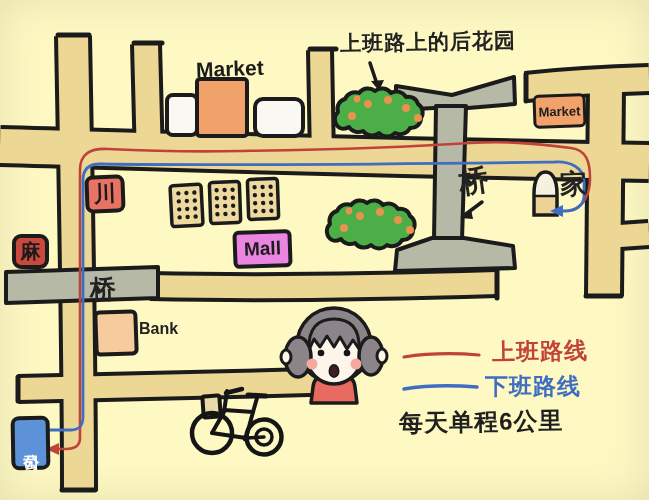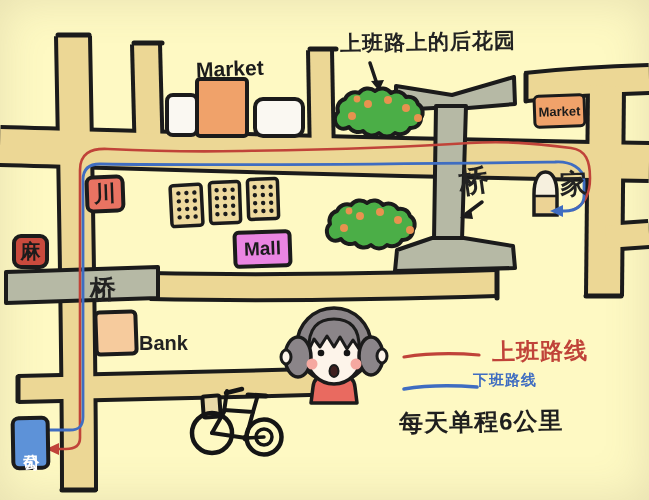--- a/index.html
+++ b/index.html
@@ -20,26 +20,26 @@
     box-sizing:border-box;white-space:nowrap;
   }
   .sign-market-top{left:196px;top:57px;font-size:21px;transform:rotate(-2deg);border:none;background:none;}
   .bldg-market-right{left:533px;top:94px;width:53px;height:34px;background:#f0a26a;font-size:13px;transform:rotate(-2deg);}
   .bldg-mall{left:233px;top:230px;width:59px;height:38px;background:#ea85e2;font-size:19px;border-width:4px;transform:rotate(-2deg);}
   .bldg-chuan{left:85px;top:175px;width:40px;height:38px;background:#e97362;font-size:22px;border-width:4px;border-radius:8px;transform:rotate(-2deg);}
   .bldg-ma{left:12px;top:234px;width:37px;height:35px;background:#c94a3d;font-size:20px;border-width:4px;border-radius:9px;}
   .bldg-company{left:11px;top:416px;width:39px;height:54px;background:#5d92d8;border-width:4px;border-radius:8px;transform:rotate(-1deg);}
   .bldg-company .vtext{writing-mode:vertical-rl;text-orientation:upright;color:#fff;font-size:16px;font-weight:700;letter-spacing:2px;}
   .lbl-garden{left:340px;top:28px;font-size:21px;letter-spacing:1px;transform:rotate(-1deg);}
-  .lbl-bank{left:139px;top:320px;font-size:20px;margin-top:12px;}
+  .lbl-bank{left:139px;top:320px;font-size:16px;}
   .lbl-bridge-right{left:459px;top:161px;font-size:30px;transform:rotate(-8deg);}
   .lbl-bridge-left{left:90px;top:272px;font-size:26px;transform:rotate(-2deg);}
   .lbl-home{left:560px;top:166px;font-size:27px;transform:rotate(-2deg);}
   .lbl-towork{left:492px;top:336px;font-size:23px;color:#c04339;transform:rotate(-1deg);letter-spacing:1px;}
-  .lbl-offwork{left:473px;top:371px;font-size:15px;color:#3f6dc1;letter-spacing:1px;}
+  .lbl-offwork{left:485px;top:371px;font-size:23px;color:#3f6dc1;letter-spacing:1px;}
   .lbl-distance{left:399px;top:406px;font-size:24px;color:#1f1f1f;transform:rotate(-1deg);letter-spacing:1px;}
 </style>
 </head>
 <body>
 
 <div class="canvas">
 
 <svg width="649" height="500" viewBox="0 0 649 500">
 
   <g stroke="#1b1b1b" fill="none" stroke-linecap="butt">

